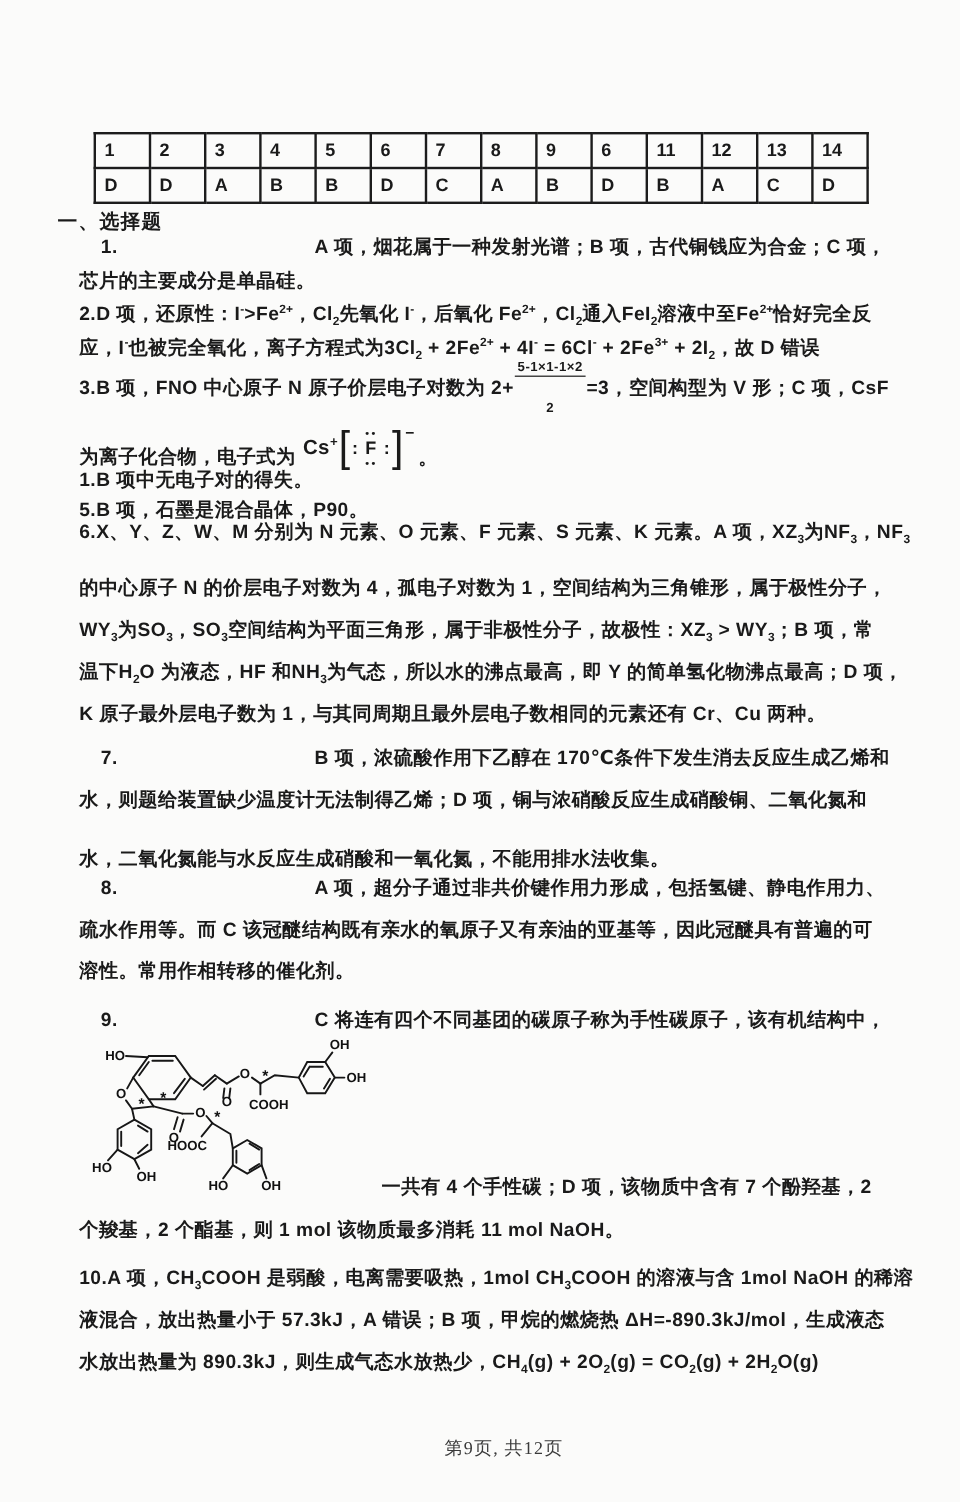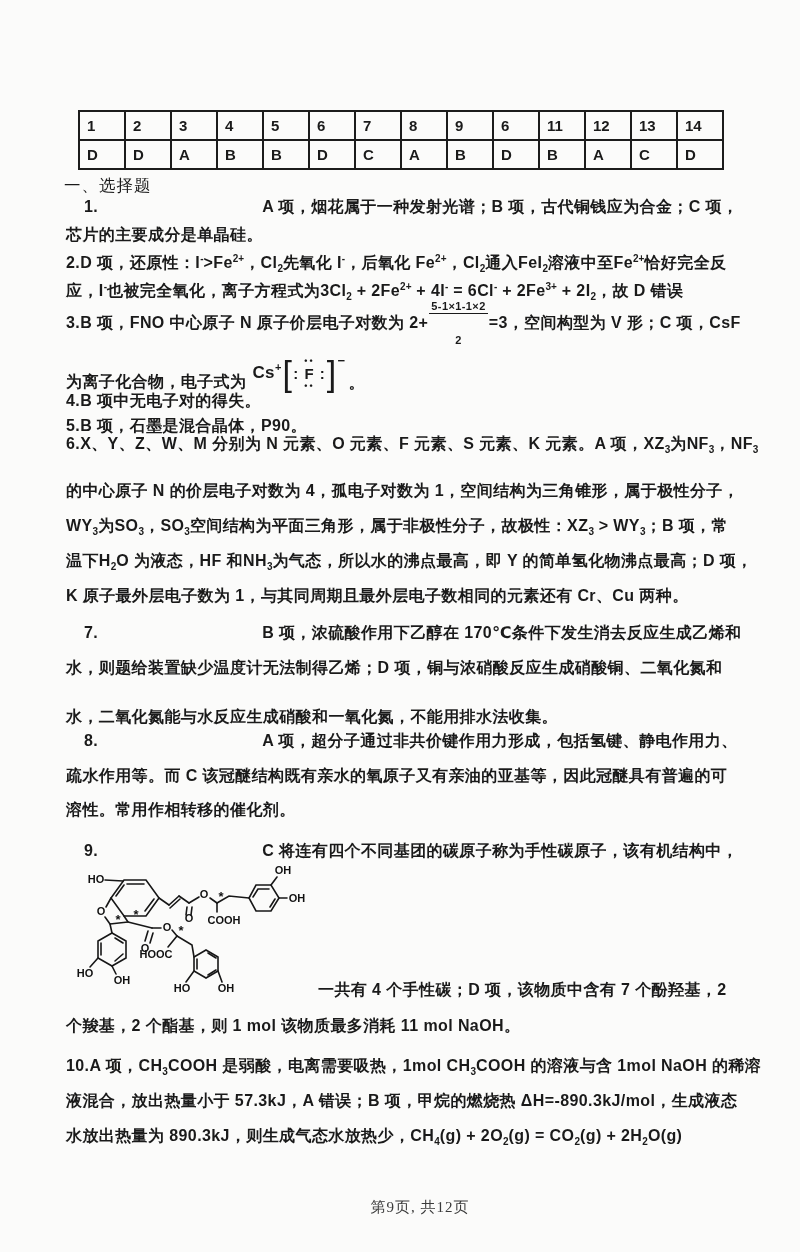--- a/index.html
+++ b/index.html
@@ -17,22 +17,22 @@
   }
   table.ans{
     position:absolute;top:110px;left:78px;width:646px;
     border-collapse:collapse;table-layout:fixed;
   }
   table.ans td{
     border:2px solid #1c1c1c;height:27px;
     font-size:15px;font-weight:600;padding:0 0 0 7px;vertical-align:middle;
   }
   .heading{
-    position:absolute;left:64px;height:26px;line-height:26px;
-    font-size:16.5px;font-weight:400;letter-spacing:1px;
+    position:absolute;left:48px;height:26px;line-height:26px;
+    font-size:16.5px;font-weight:700;letter-spacing:1px;
   }
   .ln{
     position:absolute;left:66px;height:26px;line-height:26px;
     font-size:16px;letter-spacing:0.4px;white-space:nowrap;
   }
   .ln.ind{left:84px;}
   sup,sub{font-size:10px;line-height:0;letter-spacing:0;}
   
   .fracline{position:absolute;left:66px;top:304px;height:38px;display:flex;align-items:center;
     font-size:16px;letter-spacing:0.4px;white-space:nowrap;}
@@ -130,21 +130,21 @@
         <span class="ef-dots">••</span>
         <span class="ef-core">: F :</span>
         <span class="ef-dots">••</span>
       </span>
       <span class="ef-brkt">]</span>
       <span class="ef-chg">−</span>
     </span>
     <span class="period">。</span>
   </div>
 
-  <div class="ln" style="top:388px;">4.B 项中无电子对的得失。</div>
+  <div class="ln" style="top:388px;">1.B 项中无电子对的得失。</div>
   <div class="ln" style="top:413px;">5.B 项，石墨是混合晶体，P90。</div>
   <div class="ln" style="top:431px;">6.X、Y、Z、W、M 分别为 N 元素、O 元素、F 元素、S 元素、K 元素。A 项，XZ<sub>3</sub>为NF<sub>3</sub>，NF<sub>3</sub></div>
   <div class="ln" style="top:478px;">的中心原子 N 的价层电子对数为 4，孤电子对数为 1，空间结构为三角锥形，属于极性分子，</div>
   <div class="ln" style="top:513px;">WY<sub>3</sub>为SO<sub>3</sub>，SO<sub>3</sub>空间结构为平面三角形，属于非极性分子，故极性：XZ<sub>3</sub> &gt; WY<sub>3</sub>；B 项，常</div>
   <div class="ln" style="top:548px;">温下H<sub>2</sub>O 为液态，HF 和NH<sub>3</sub>为气态，所以水的沸点最高，即 Y 的简单氢化物沸点最高；D 项，</div>
   <div class="ln" style="top:583px;">K 原子最外层电子数为 1，与其同周期且最外层电子数相同的元素还有 Cr、Cu 两种。</div>
   <div class="ln ind" style="top:620px;">7.　　　　　　　　　　B 项，浓硫酸作用下乙醇在 170℃条件下发生消去反应生成乙烯和</div>
   <div class="ln" style="top:655px;">水，则题给装置缺少温度计无法制得乙烯；D 项，铜与浓硝酸反应生成硝酸铜、二氧化氮和</div>
   <div class="ln" style="top:688px;margin-top:16px;">水，二氧化氮能与水反应生成硝酸和一氧化氮，不能用排水法收集。</div>
   <div class="ln ind" style="top:728px;">8.　　　　　　　　　　A 项，超分子通过非共价键作用力形成，包括氢键、静电作用力、</div>

